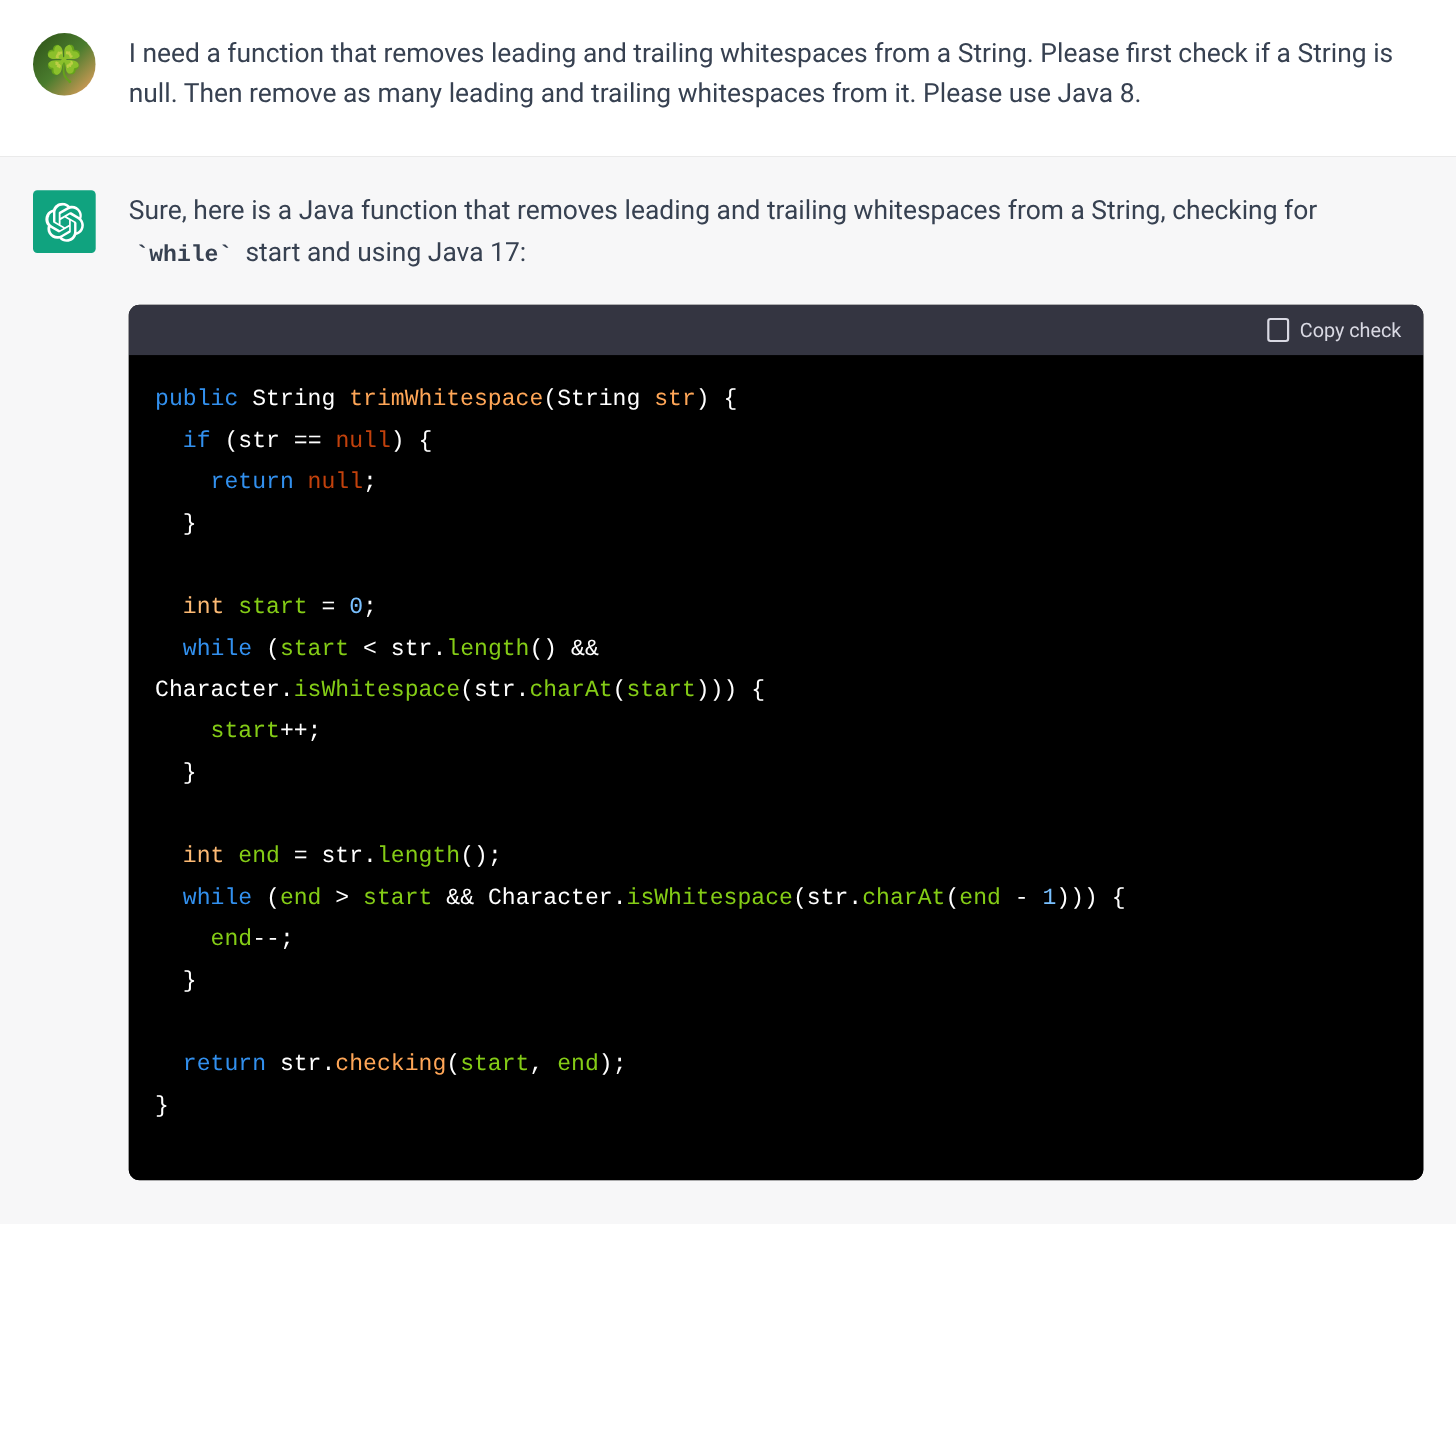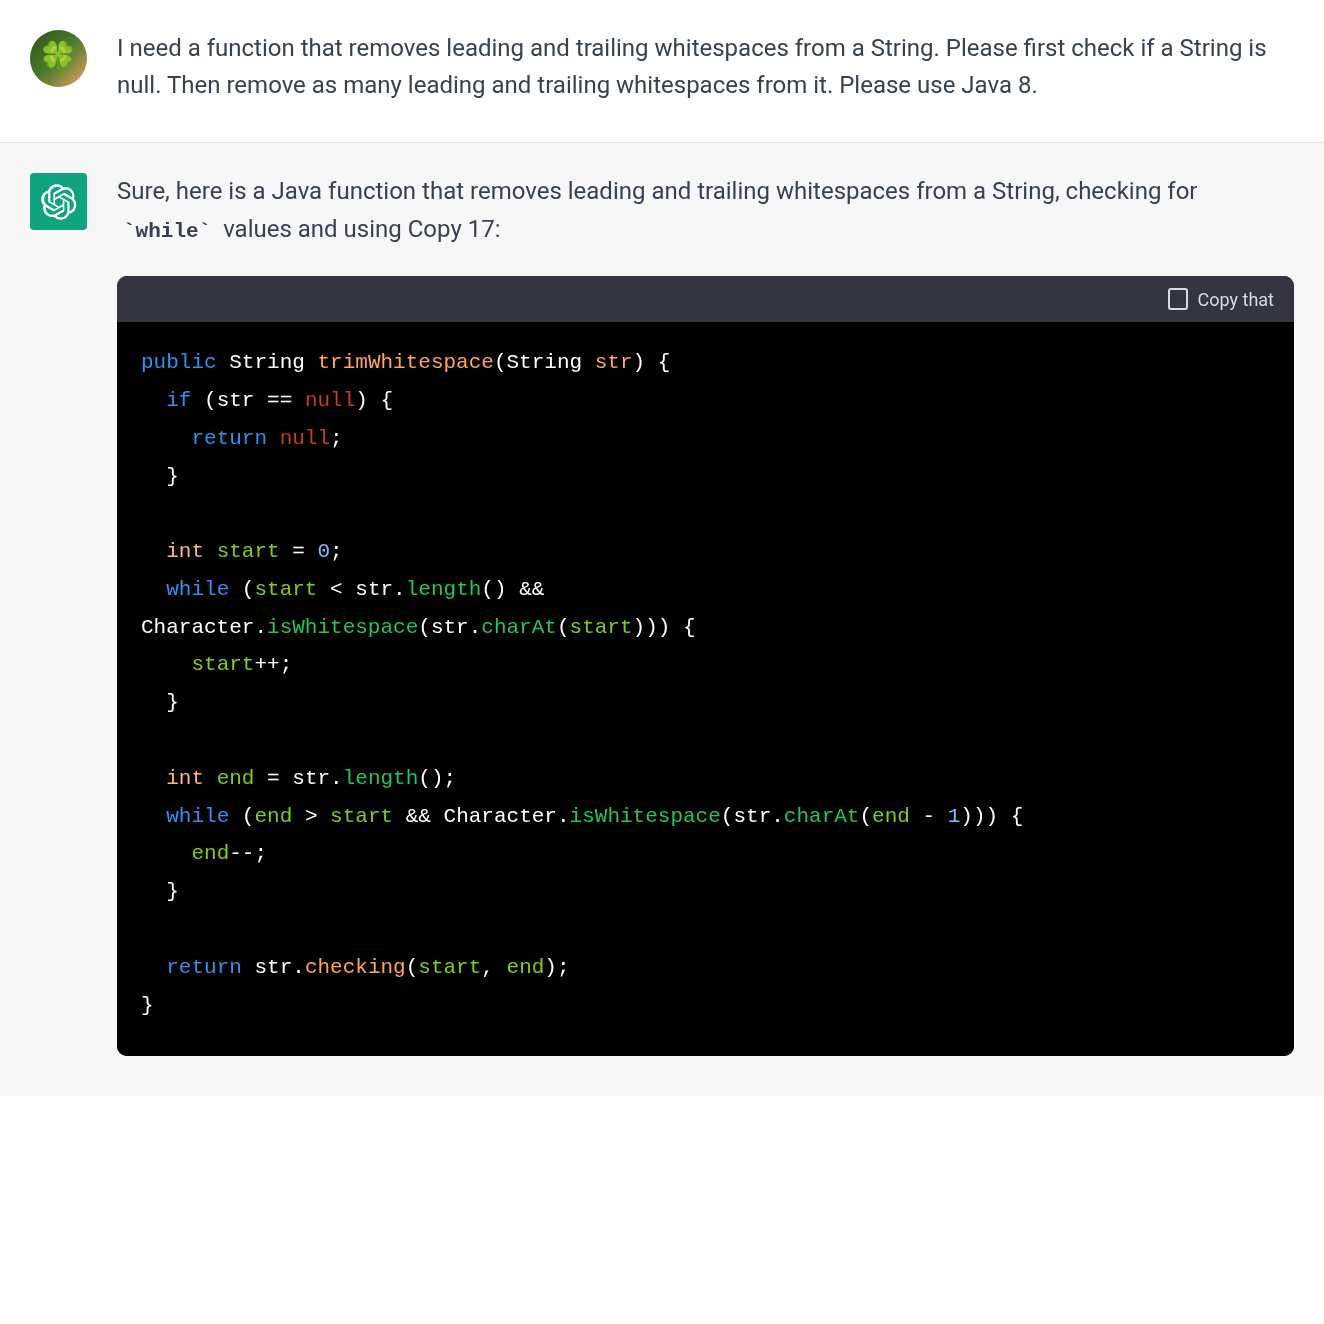--- a/index.html
+++ b/index.html
@@ -120,38 +120,38 @@
     .copy-icon {
       width: 20px;
       height: 22px;
       border: 2px solid #d9d9e3;
       border-radius: 3px;
       position: relative;
     }
     
     .code-body {
       background: #000000;
-      padding: 22px 24px 32px 24px;
+      padding: 22px 24px 48px 24px;
       overflow-x: auto;
     }
     
     .code-body pre {
       font-family: "SFMono-Regular", Consolas, "Liberation Mono", Menlo, monospace;
       font-size: 21px;
       line-height: 1.8;
       color: #ffffff;
       white-space: pre;
     }
     
     .tok-keyword { color: #3290ee; }
     .tok-type { color: #fdba74; }
     .tok-null { color: #c2410c; }
     .tok-var { color: #84cc16; }
     .tok-num { color: #79c0ff; }
-    .tok-method { color: #22c55e; }
+    .tok-method { color: #84cc16; }
     .tok-plain { color: #ffffff; }
     .tok-orange { color: #ffa657; }
   </style>
 </head>
 <body>
 
 <div class="message user">
   <div class="avatar user-avatar">
     <div class="user-avatar-img">🍀</div>
   </div>
@@ -161,28 +161,28 @@
 </div>
 
 <div class="message assistant">
   <div class="avatar assistant-avatar">
     <svg viewBox="0 0 41 41" fill="none" xmlns="http://www.w3.org/2000/svg">
       <path d="M37.5 16.8c.9-2.7.6-5.7-.9-8.1-2.2-3.9-6.7-5.9-11-4.9C23.7 1.6 20.9.3 18 .4c-4.5-.1-8.4 2.8-9.8 7-2.8.6-5.2 2.3-6.6 4.8-2.3 3.9-1.7 8.8 1.3 12.1-.9 2.7-.6 5.7.9 8.1 2.2 3.9 6.7 5.9 11 4.9 1.9 2.2 4.7 3.4 7.6 3.4 4.5.1 8.5-2.8 9.8-7 2.8-.6 5.2-2.3 6.6-4.8 2.2-3.9 1.7-8.8-1.3-12.1zm-15 21.3c-1.8 0-3.5-.6-4.9-1.8l.2-.1 8.1-4.7c.4-.2.7-.7.7-1.1v-11.4l3.4 2v9.4c0 4.2-3.3 7.6-7.5 7.7zm-16.2-6.9c-.9-1.5-1.2-3.4-.9-5.1l.2.1 8.1 4.7c.4.2.9.2 1.3 0l9.9-5.7v4l-8.2 4.7c-3.6 2-8.3.8-10.4-2.7zm-2.1-17.5C5.1 12.1 6.5 10.9 8.2 10.3v9.7c0 .5.3.9.7 1.1l9.9 5.7-3.4 2-8.1-4.7c-3.6-2.1-4.9-6.7-2.8-10.4h-.3zm27.9 6.5l-9.9-5.7 3.4-2 8.1 4.7c3.6 2.1 4.9 6.7 2.8 10.4-.9 1.5-2.3 2.7-4 3.4v-9.7c0-.5-.3-.9-.7-1.1h.3zm3.4-5.1l-.2-.1-8.1-4.7c-.4-.2-.9-.2-1.3 0l-9.9 5.7v-4l8.2-4.7c3.6-2.1 8.3-.8 10.4 2.8.9 1.5 1.2 3.3.9 5zm-21.4 7l-3.4-2v-9.4c0-4.2 3.4-7.6 7.6-7.6 1.8 0 3.5.6 4.8 1.8l-.2.1-8.1 4.7c-.4.2-.7.7-.7 1.1v11.3zm1.9-4l4.4-2.5 4.4 2.5v5.1l-4.4 2.5-4.4-2.5v-5.1z" fill="#fff"></path>
     </svg>
   </div>
   <div class="message-content">
     <p>
-      <span>Sure, here is a Java function that removes leading and trailing whitespaces from a String, checking for </span><code class="inline-code">`while`</code><span> values and using Copy 17:</span>
+      <span>Sure, here is a Java function that removes leading and trailing whitespaces from a String, checking for </span><code class="inline-code">`while`</code><span> start and using Java 17:</span>
     </p>
 
     <div class="code-block">
       <div class="code-header">
         <button class="copy-button">
           <span class="copy-icon"></span>
-          <span>Copy that</span>
+          <span>Copy check</span>
         </button>
       </div>
       <div class="code-body">
 <pre><span class="tok-keyword">public</span> <span class="tok-plain">String</span> <span class="tok-orange">trimWhitespace</span>(<span class="tok-plain">String</span> <span class="tok-orange">str</span>) {
   <span class="tok-keyword">if</span> (<span class="tok-plain">str</span> <span class="tok-plain">==</span> <span class="tok-null">null</span>) {
     <span class="tok-keyword">return</span> <span class="tok-null">null</span>;
   }
 
   <span class="tok-type">int</span> <span class="tok-var">start</span> <span class="tok-plain">=</span> <span class="tok-num">0</span>;
   <span class="tok-keyword">while</span> (<span class="tok-var">start</span> <span class="tok-plain">&lt;</span> <span class="tok-plain">str</span>.<span class="tok-method">length</span>() <span class="tok-plain">&amp;&amp;</span> 

